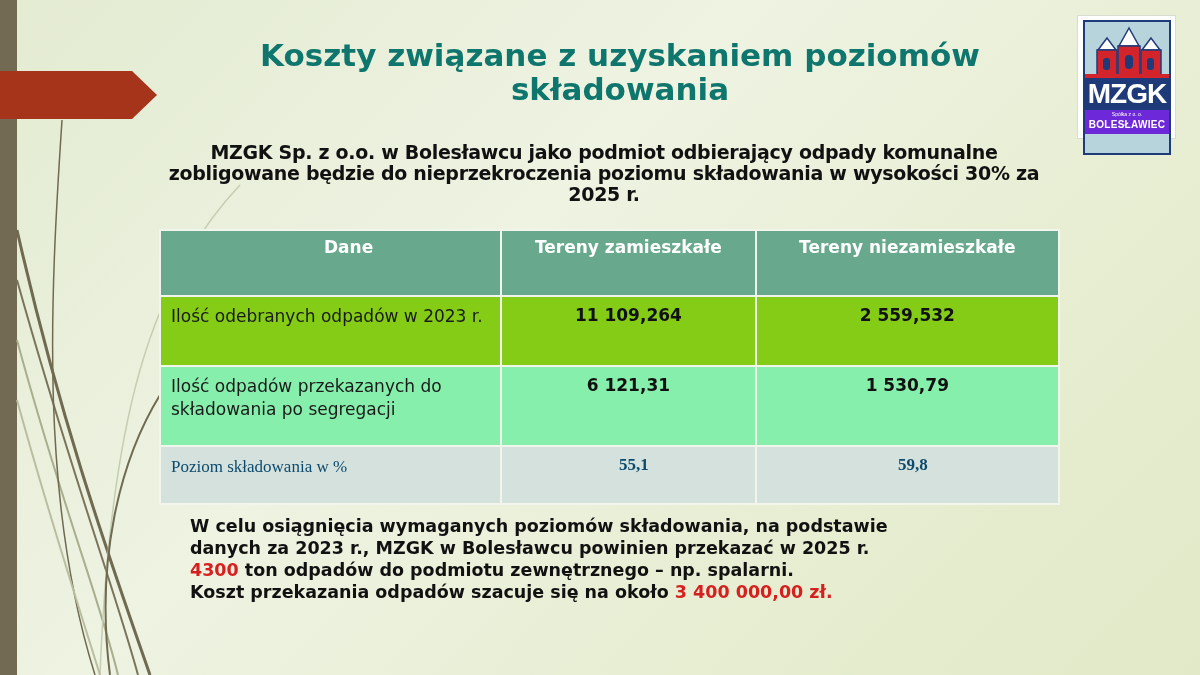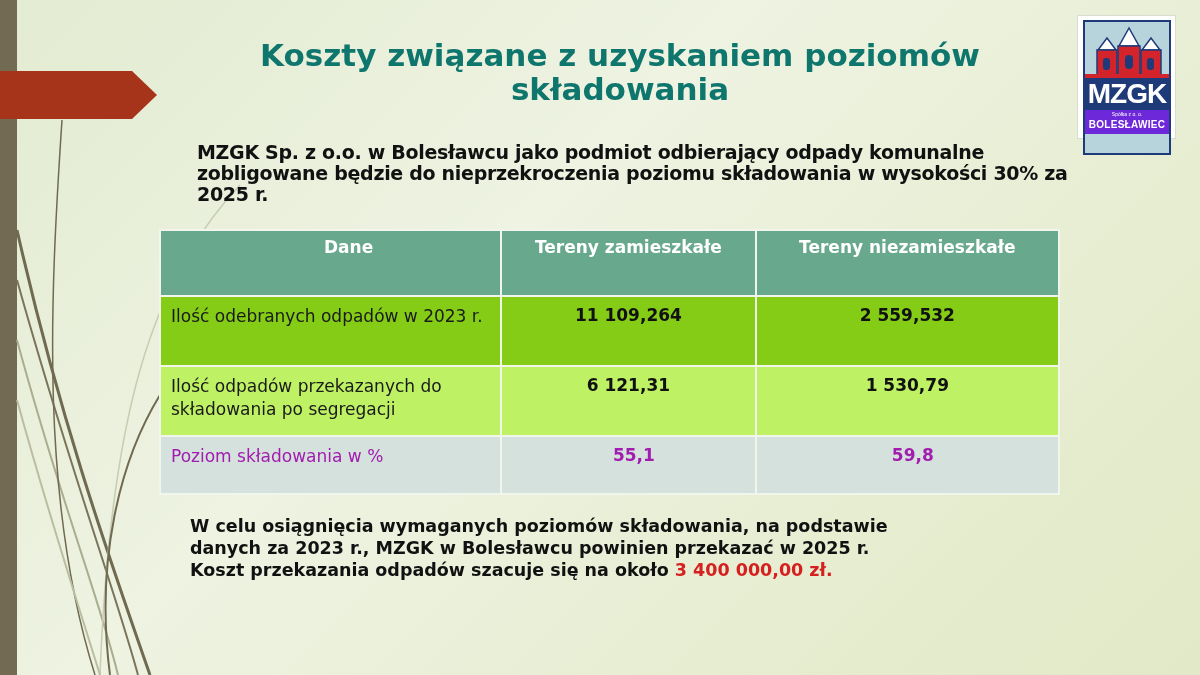--- a/index.html
+++ b/index.html
@@ -52,42 +52,43 @@
   .logo-sub { display: block; font-size: 5px; line-height: 8px; }
   .logo-city { display: block; font-size: 10px; font-weight: bold; line-height: 13px; letter-spacing: 0.3px; }
   .title {
     position: absolute; left: 170px; top: 38px; width: 900px;
     text-align: center;
     font-family: "DejaVu Sans", sans-serif;
     font-weight: bold; font-size: 31px; line-height: 34px;
     color: #0f766e;
   }
   .intro {
-    position: absolute; left: 197px; top: 142px; width: 880px;
+    position: absolute; left: 164px; top: 142px; width: 880px;
+    text-align: center;
     font-weight: bold; font-size: 19px; line-height: 21px;
     color: #111111;
     font-family: "DejaVu Sans", sans-serif;
     letter-spacing: -0.3px;
   }
   table.data {
     position: absolute; left: 159px; top: 229px; width: 901px;
     border-collapse: collapse;
     font-family: "DejaVu Sans", sans-serif;
   }
   table.data th, table.data td { border: 2px solid #f2f5ec; vertical-align: top; }
   table.data th {
     background: #68a98d; color: #ffffff; font-weight: bold;
     font-size: 17px; height: 66px; padding-top: 6px; text-align: center;
   }
   .r1 td { background: #84cc16; height: 70px; }
-  .r2 td { background: #bef264; height: 70px; }
+  .r2 td { background: #86efac; height: 80px; }
   .r3 td { background: #d4e1dc; height: 58px; padding-left: 11px; }
   td.label { padding: 8px 10px; font-size: 17px; line-height: 23px; color: #1a1a1a; text-align: left; }
   td.val { padding-top: 8px; font-size: 17px; font-weight: bold; text-align: center; color: #111; margin-top: 32px; }
-  td.cyan { color: #a21caf; }
+  td.cyan { color: #0c4a6e; font-family: Liberation Serif, serif; }
   .col1 { width: 342px; padding-left: 36px; } .col2 { width: 255px; } .col3 { width: 304px; }
   .summary {
     position: absolute; left: 190px; top: 515px; width: 840px;
     text-align: left;
     font-weight: bold; font-size: 17.5px; line-height: 22px;
     color: #111111;
   }
   .red { color: #d6201f; }
 </style>
 </head>
@@ -156,14 +157,15 @@
       <td class="label cyan">Poziom składowania w %</td>
       <td class="val cyan">55,1</td>
       <td class="val cyan">59,8</td>
     </tr>
   </tbody>
 </table>
 
 <div class="summary">
   <div>W celu osiągnięcia wymaganych poziomów składowania, na podstawie</div>
   <div>danych za 2023 r., MZGK w Bolesławcu powinien przekazać w 2025 r.</div>
+  <div><span class="red">4300</span><span> ton odpadów do podmiotu zewnętrznego – np. spalarni.</span></div>
   <div><span>Koszt przekazania odpadów szacuje się na około </span><span class="red">3 400 000,00 zł.</span></div>
 </div>
 
 </body></html>

